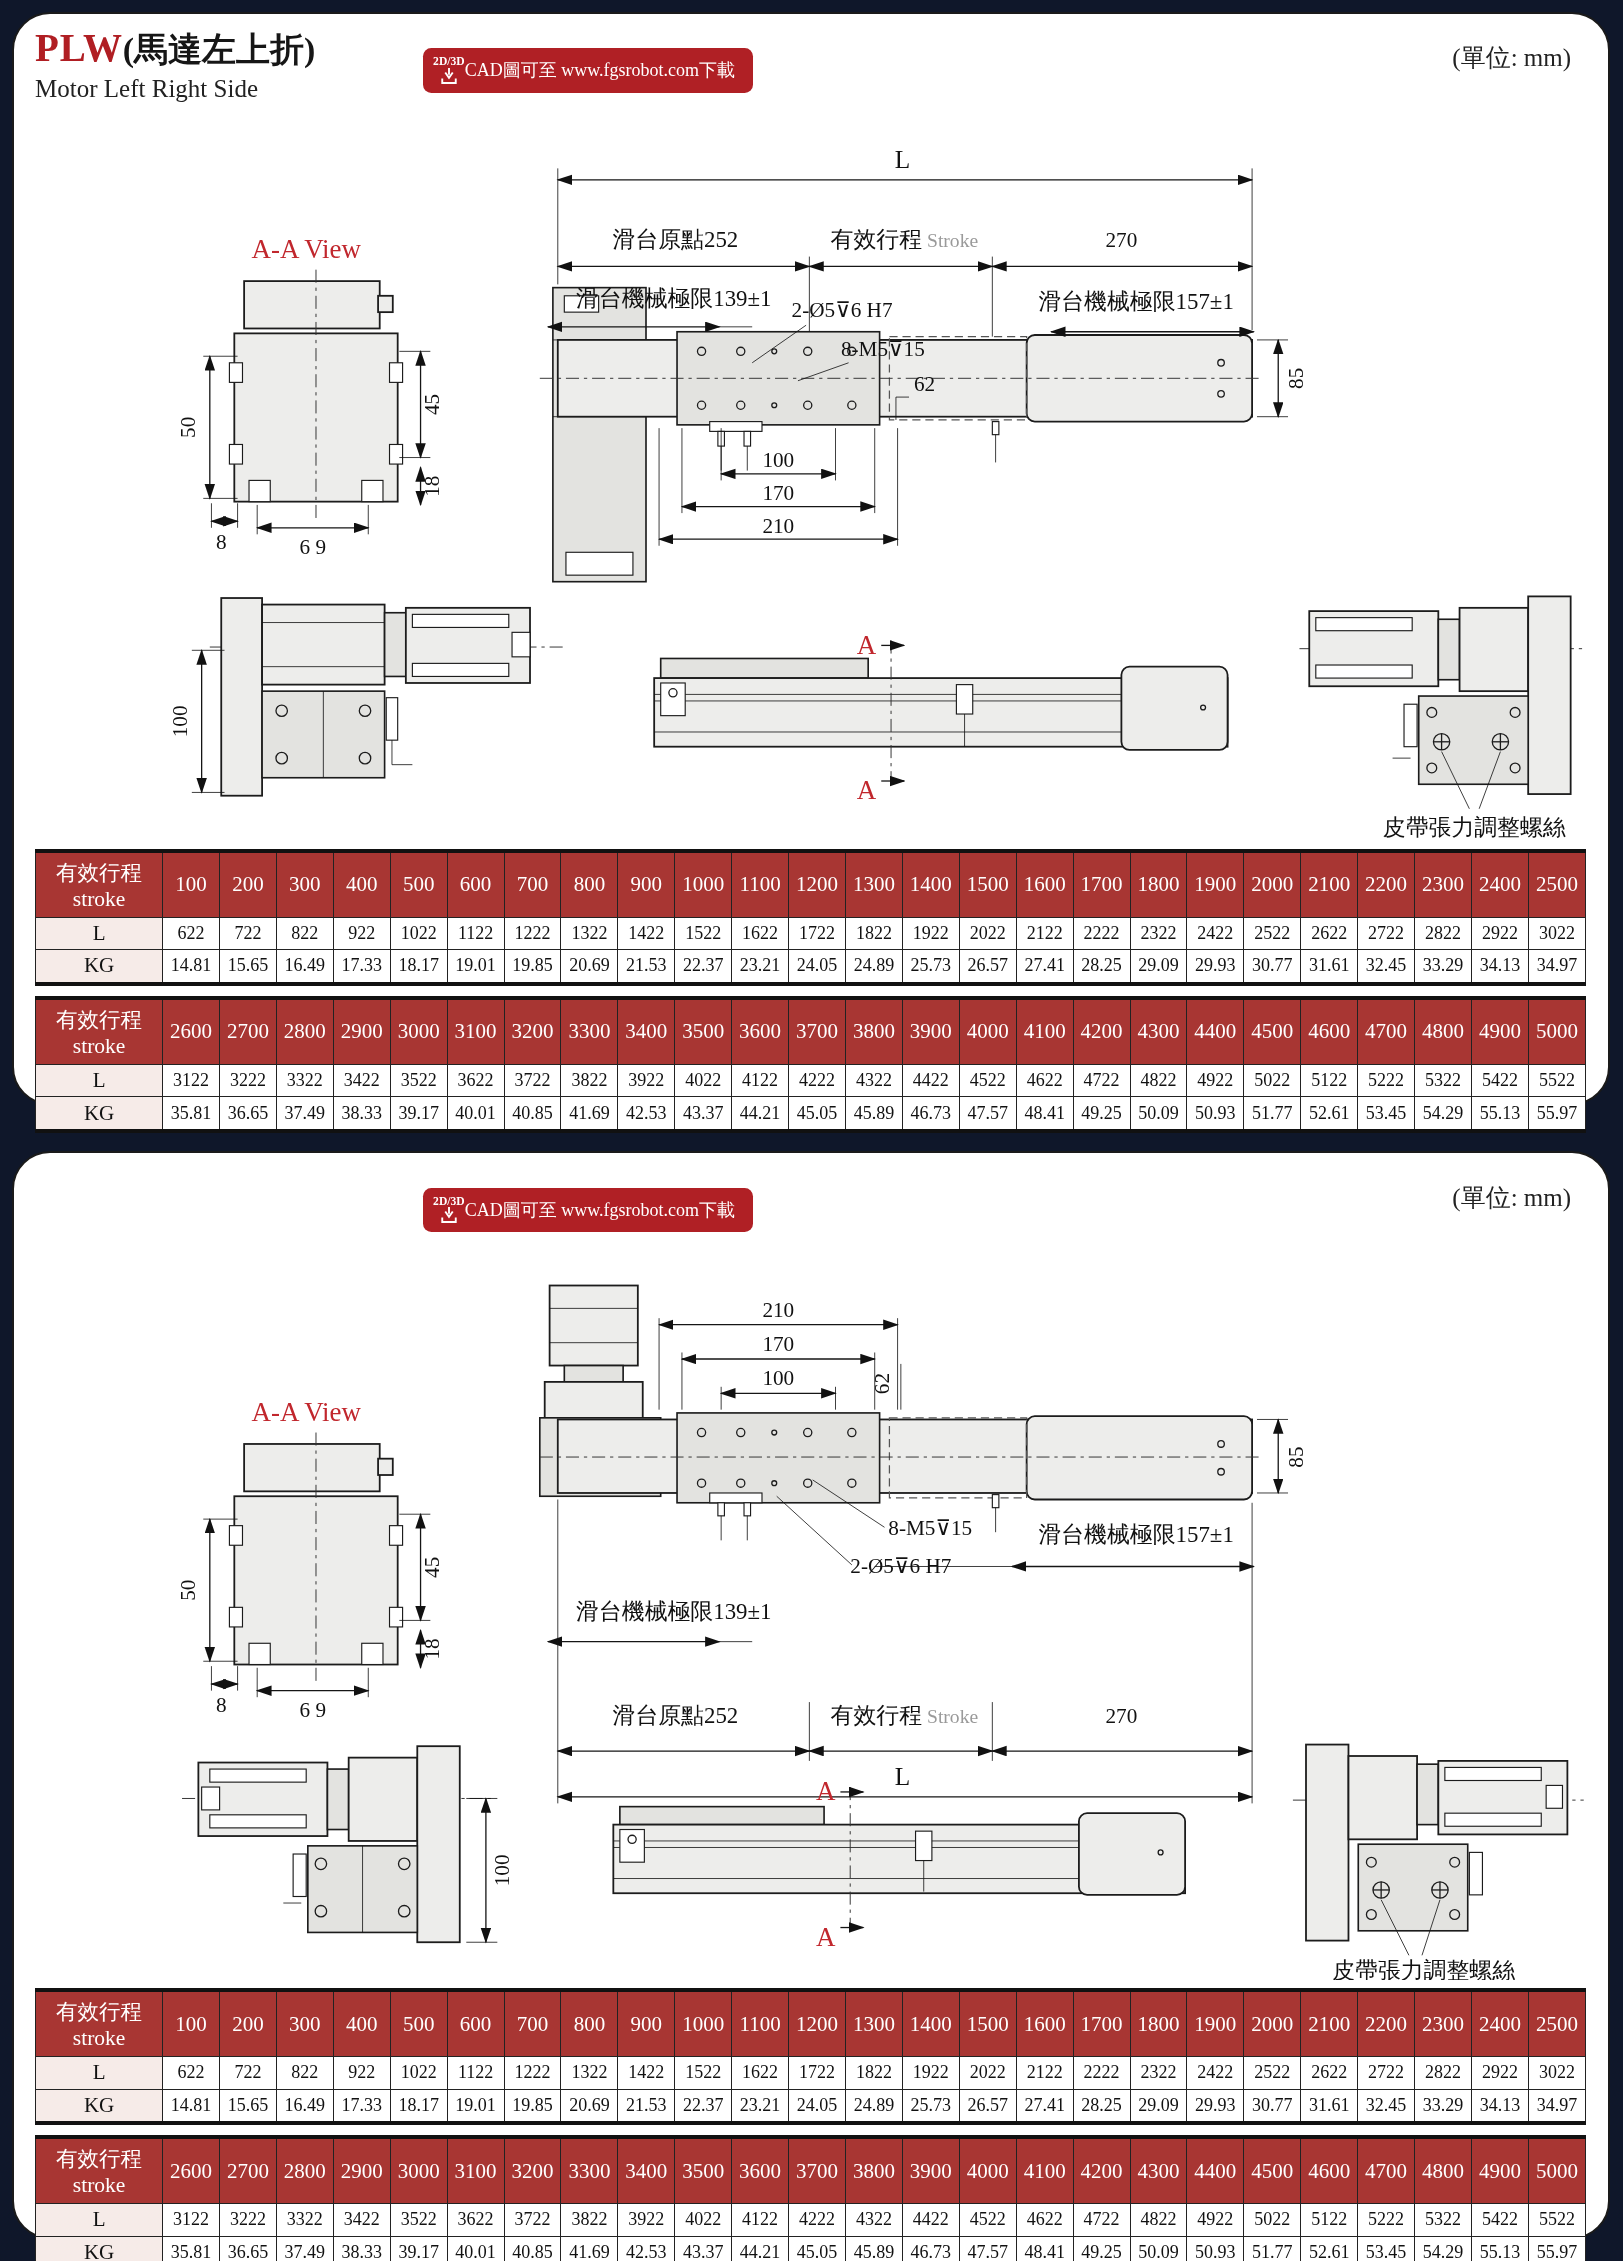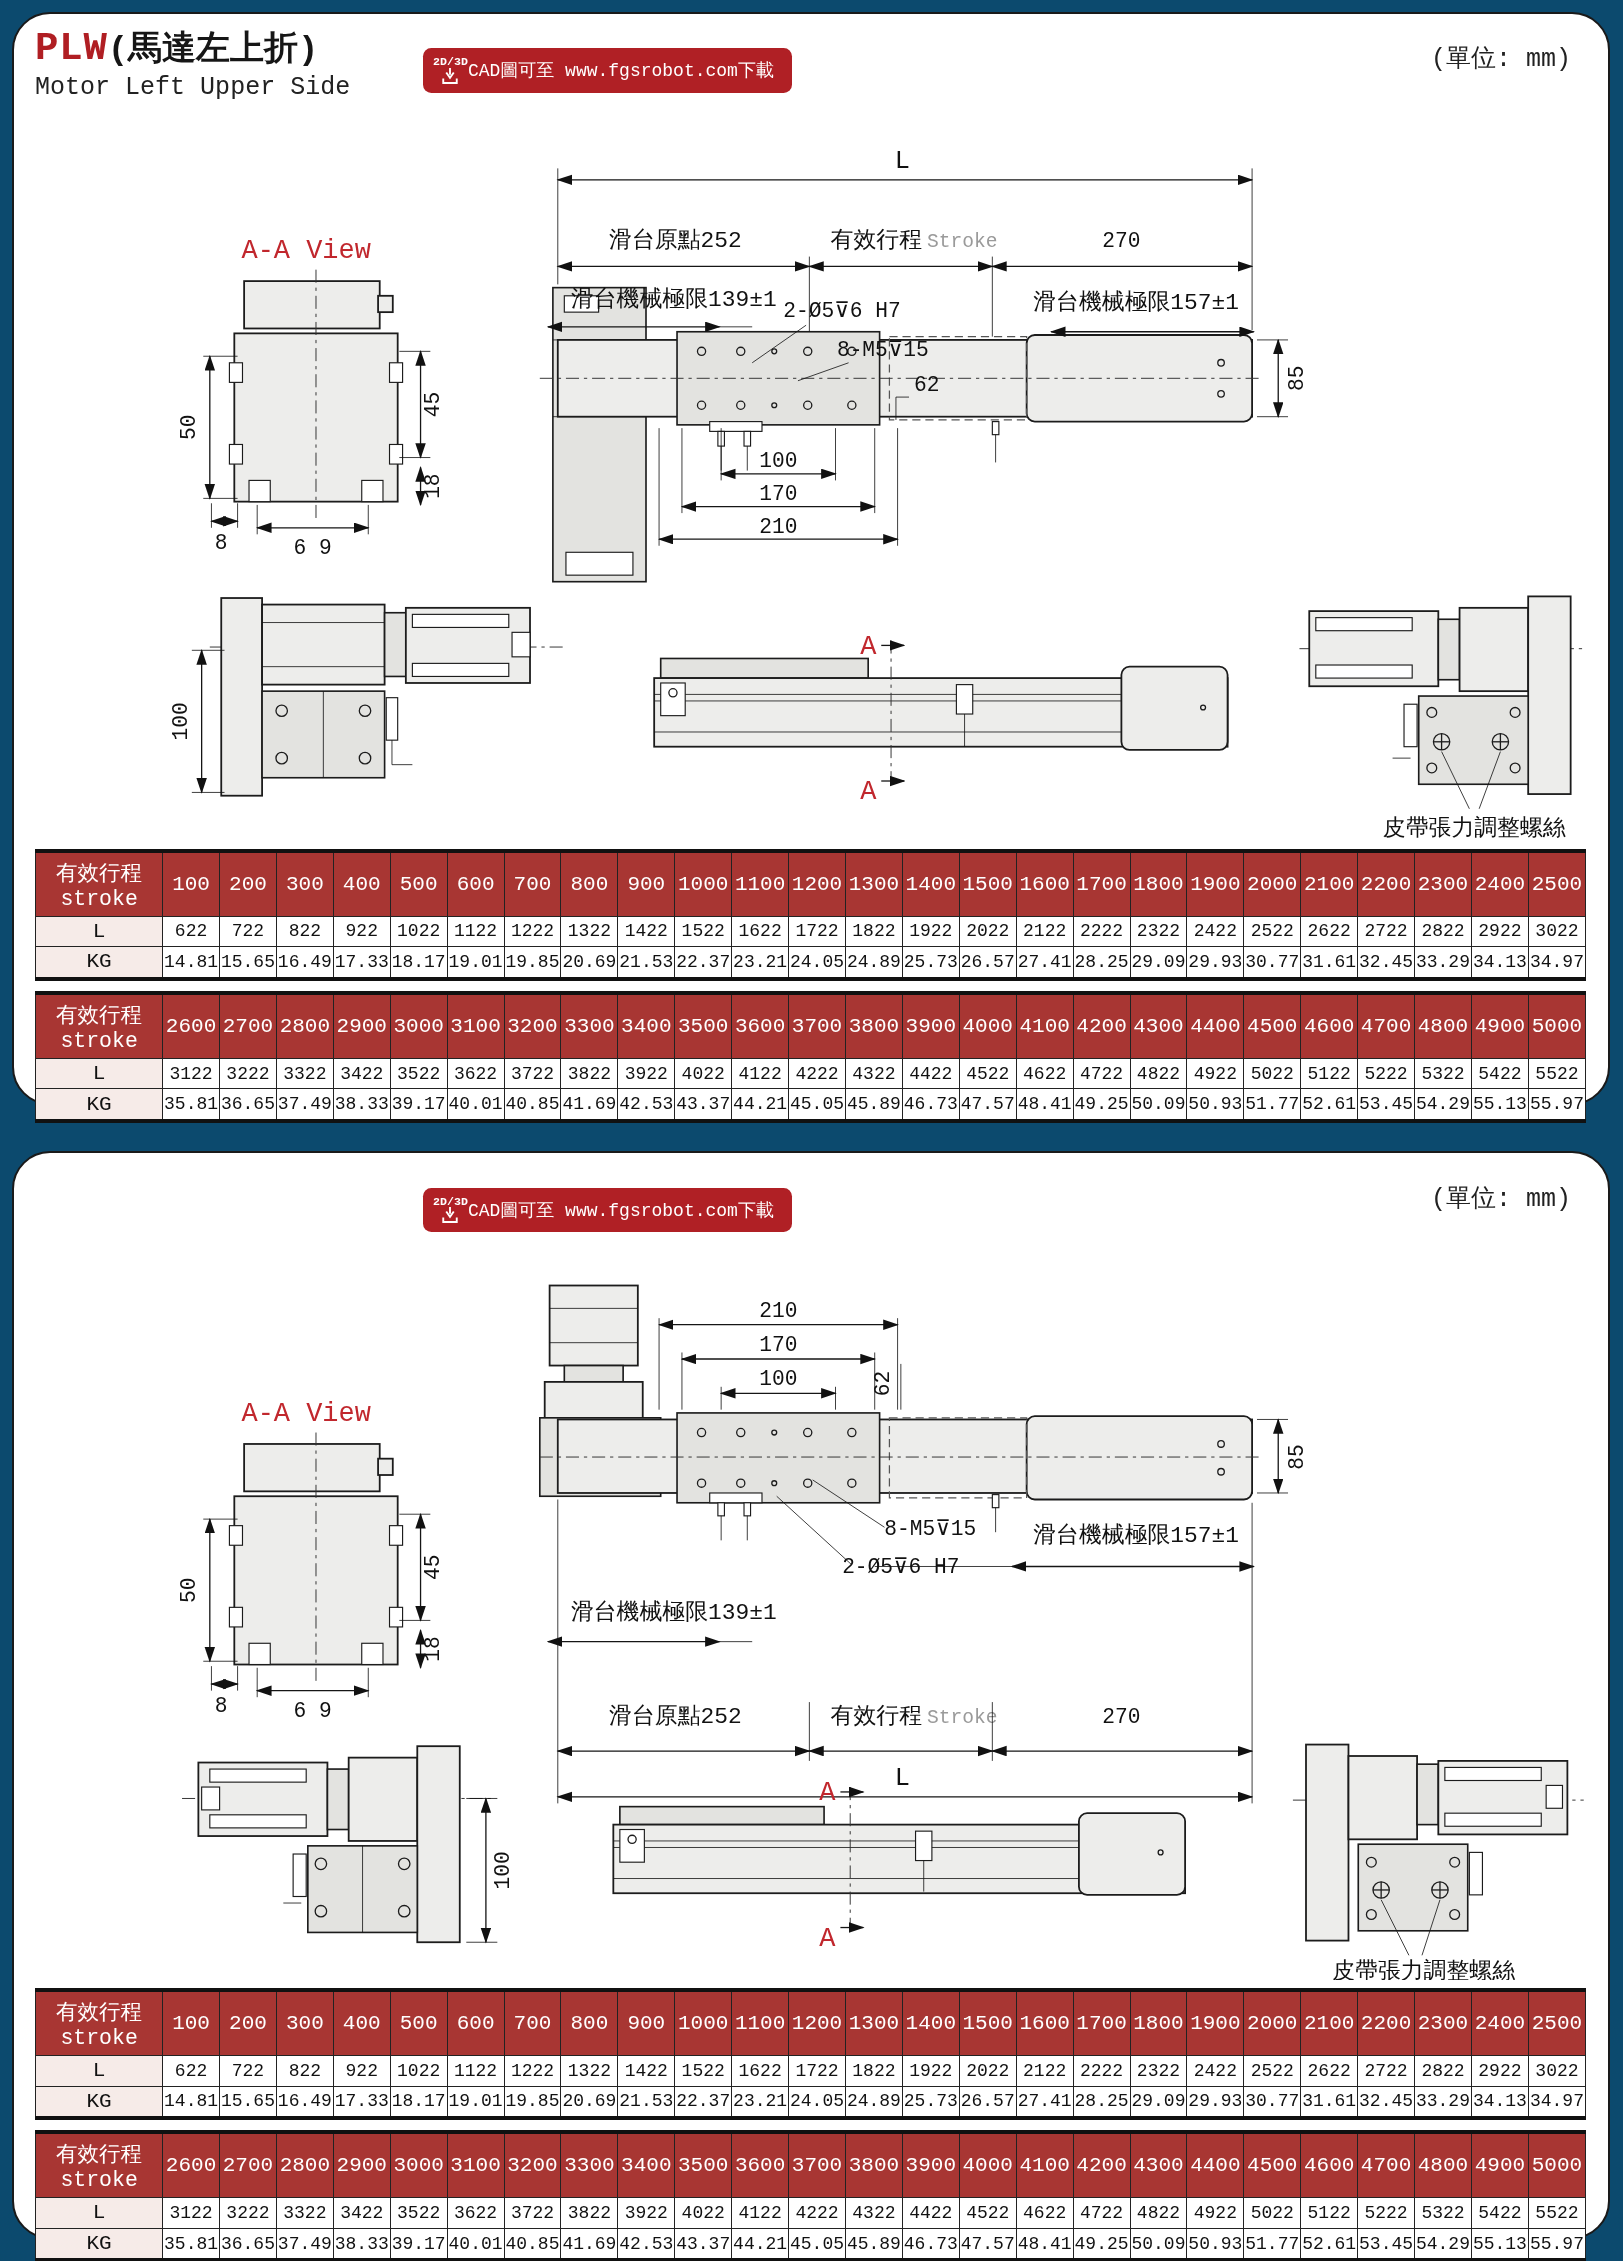--- a/index.html
+++ b/index.html
@@ -1,17 +1,17 @@
 <!DOCTYPE html>
 <html style="font-size:13.3px"><head>
 <meta charset="utf-8">
 <style>
   html,body{margin:0;padding:0;background:#fff;}
-  .page{position:relative;width:1623px;height:2261px;background:#0c4a6e;
-        font-family:Liberation Mono, monospace;color:#111;}
+  .page{position:relative;width:1623px;height:2261px;background:#0f172a;
+        font-family:Liberation Serif, serif;color:#111;}
   .panel{position:absolute;left:11.6px;width:1598px;border:2.5px solid #1a1a1a;
          border-radius:38px;background:#fff;box-sizing:border-box;padding:0 21.5px;}
   .panel.p1{top:11.6px;height:1093px;}
   .panel.p2{top:1151px;height:1088px;}
   .phead{position:relative;height:93px;margin-top:11.6px;}
   .title-line{white-space:nowrap;}
   .code{font-size:39px;font-weight:bold;color:#b01e23;letter-spacing:0.8px;}
   .tzh{font-size:34px;font-weight:bold;color:#161616;}
   .ten{font-size:25px;color:#222;margin-top:1.7px;}
   .cad-badge{position:absolute;left:388px;top:23px;height:41px;background:#b02025;
@@ -53,21 +53,21 @@
 </head>
 <body>
 
 <div class="page">
 
   <section class="panel p1">
     <div class="phead">
       <div class="title-line">
         <span class="code">PLW</span><span class="tzh">(馬達左上折)</span>
       </div>
-      <div class="ten">Motor Left Upper Side</div>
+      <div class="ten">Motor Left Right Side</div>
       <div class="cad-badge">
         <span class="badge-ic">
           <span class="badge-tag">2D/3D</span>
           <svg width="18" height="16.6" viewBox="0 0 24 22">
               <path d="M12 0v9M7 6l5 7 5-7" stroke="#fff" stroke-width="2.5" fill="none"></path>
               <path d="M3 14v6h18v-6" stroke="#fff" stroke-width="2.5" fill="none"></path>
             </svg>
         </span>
         <span class="badge-text">CAD圖可至 www.fgsrobot.com下載</span>
       </div>

